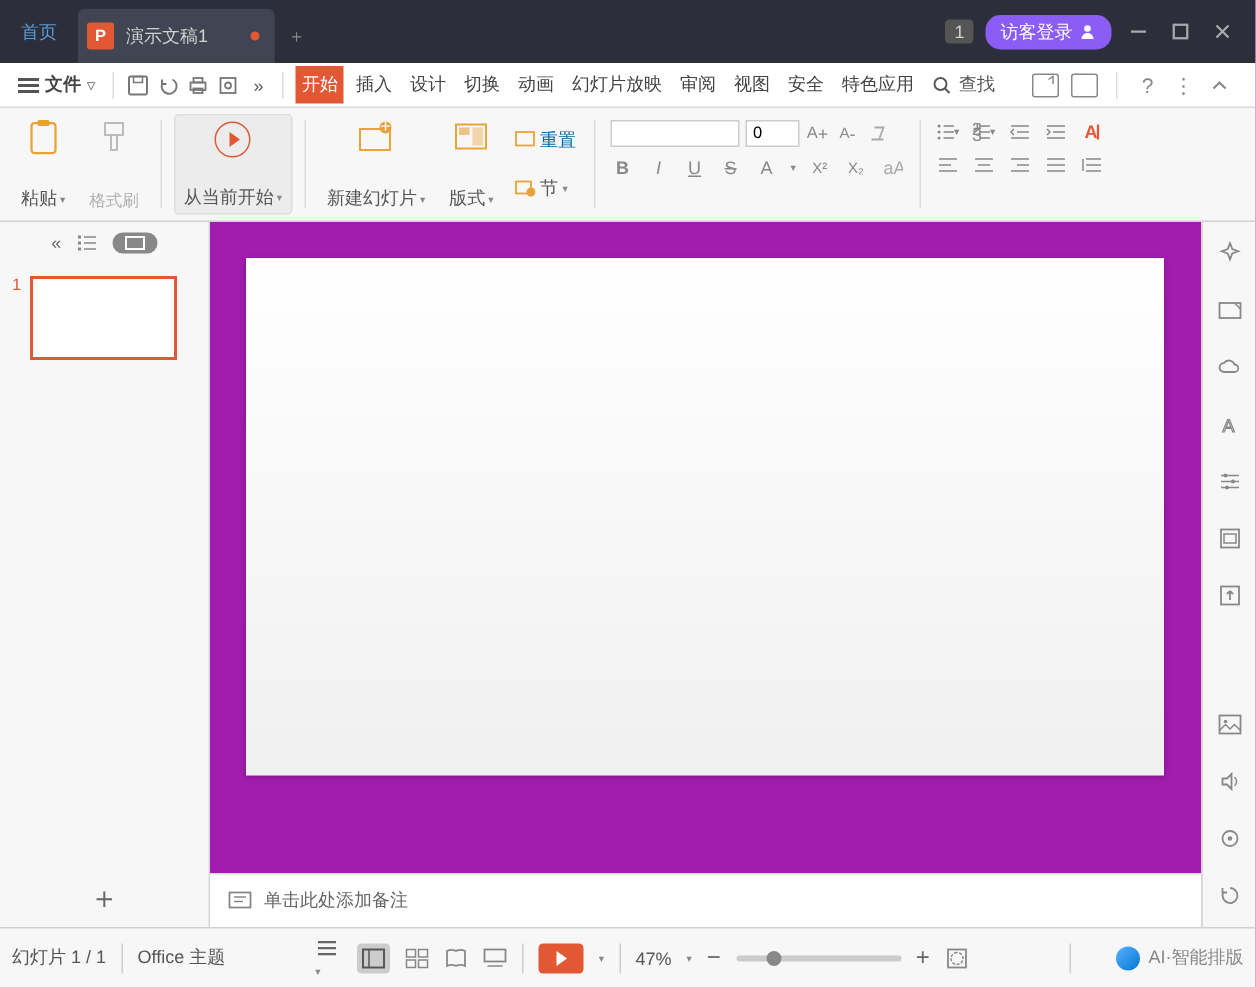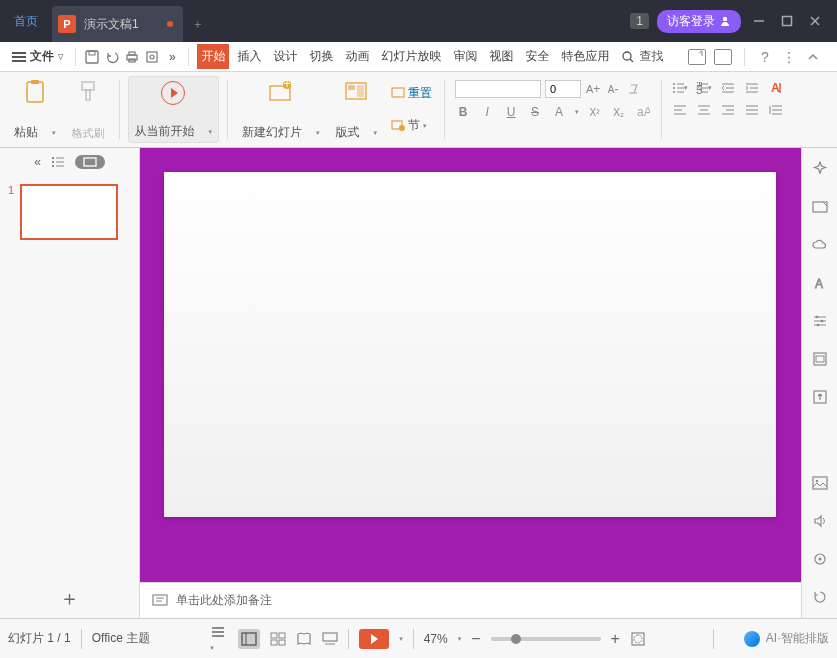--- a/index.html
+++ b/index.html
@@ -27,21 +27,21 @@
 .box-icon { width: 18px; height: 16px; border: 1px solid #888; border-radius: 2px; position: relative; }
 .ribbon { height: 76px; background: #f7f7f7; border-bottom: 1px solid #d0d0d0; display: flex; padding: 4px 8px; gap: 4px; }
 .rgroup { display: flex; flex-direction: column; align-items: center; justify-content: space-between; padding: 2px 6px; cursor: pointer; color: #555; }
 .rgroup.disabled { color: #b0b0b0; }
 .rgroup-sm { display: flex; flex-direction: column; gap: 2px; padding: 2px 2px; }
 .rsmall { display: flex; align-items: center; gap: 3px; color: #999; padding: 2px; cursor: pointer; }
 .rsep { width: 1px; background: #ddd; margin: 4px 4px; }
 .ricon-lg { width: 28px; height: 28px; display: flex; align-items: center; justify-content: center; }
 .play-circle { width: 24px; height: 24px; border: 1.5px solid #e25835; border-radius: 50%; display: flex; align-items: center; justify-content: center; }
 .play-tri { width: 0; height: 0; border-left: 7px solid #e25835; border-top: 5px solid transparent; border-bottom: 5px solid transparent; margin-left: 2px; }
-.rlabel { font-size: 11px; display: flex; align-items: center; gap: 14px; white-space: nowrap; }
+.rlabel { font-size: 11px; display: flex; align-items: center; gap: 2px; white-space: nowrap; }
 .dd { font-size: 7px; color: #888; }
 .font-row { display: flex; align-items: center; gap: 4px; }
 .font-input { width: 86px; height: 18px; border: 1px solid #ccc; background: #fff; }
 .size-input { width: 36px; height: 18px; border: 1px solid #ccc; background: #fff; padding: 0 4px; font-size: 11px; }
 .fbtn { width: 16px; height: 16px; display: inline-flex; align-items: center; justify-content: center; color: #888; cursor: pointer; }
 .content { position: absolute; top: 148px; bottom: 40px; left: 0; right: 36px; display: flex; }
 .sidepanel { width: 140px; background: #f7f7f7; border-right: 1px solid #d8d8d8; display: flex; flex-direction: column; }
 .sp-head { height: 28px; display: flex; align-items: center; justify-content: center; gap: 10px; color: #666; }
 .pill { background: #888; border-radius: 10px; padding: 2px 8px; }
 .thumbs { flex: 1; padding: 8px; }

